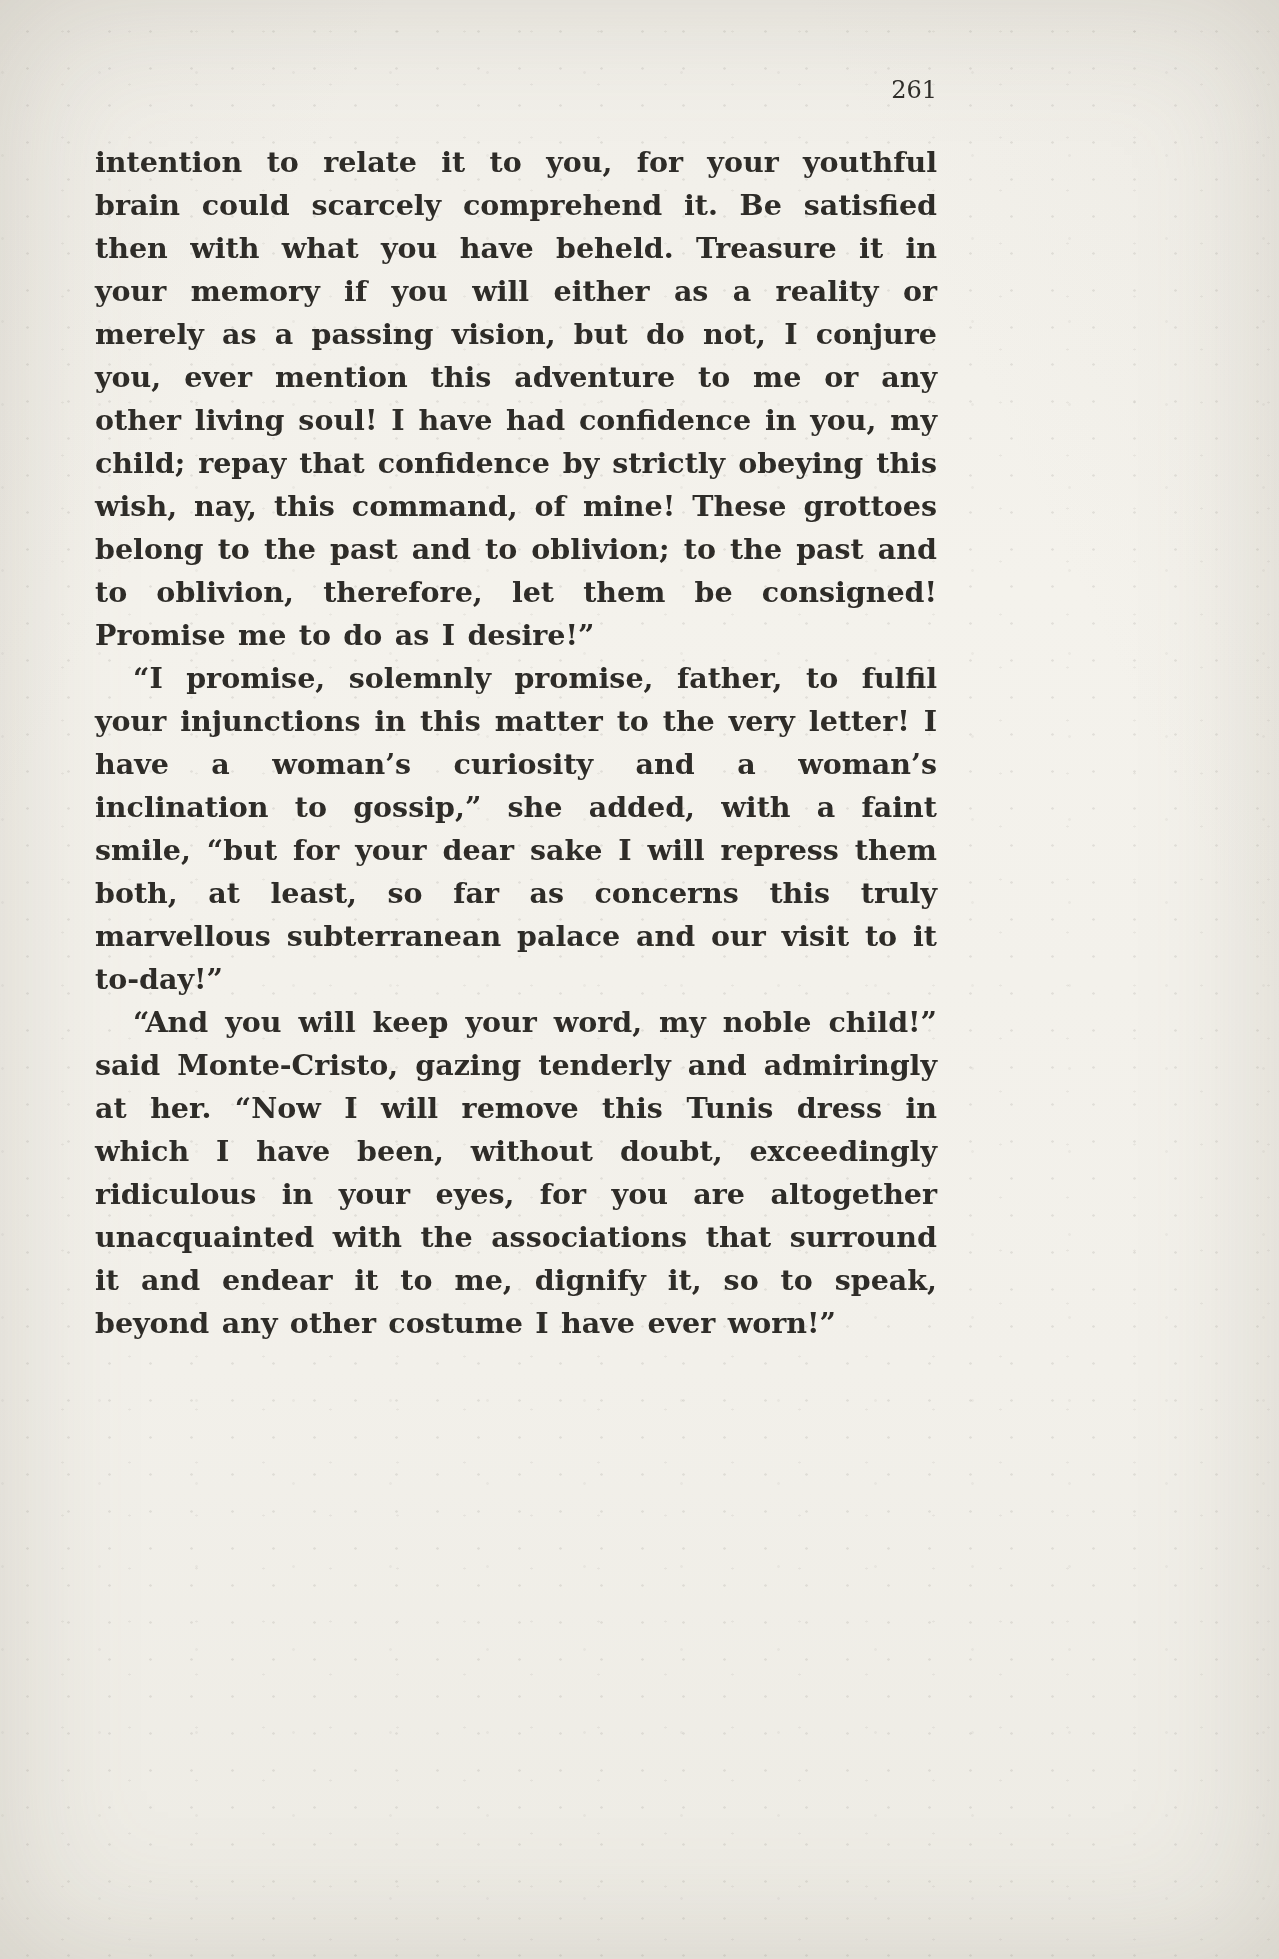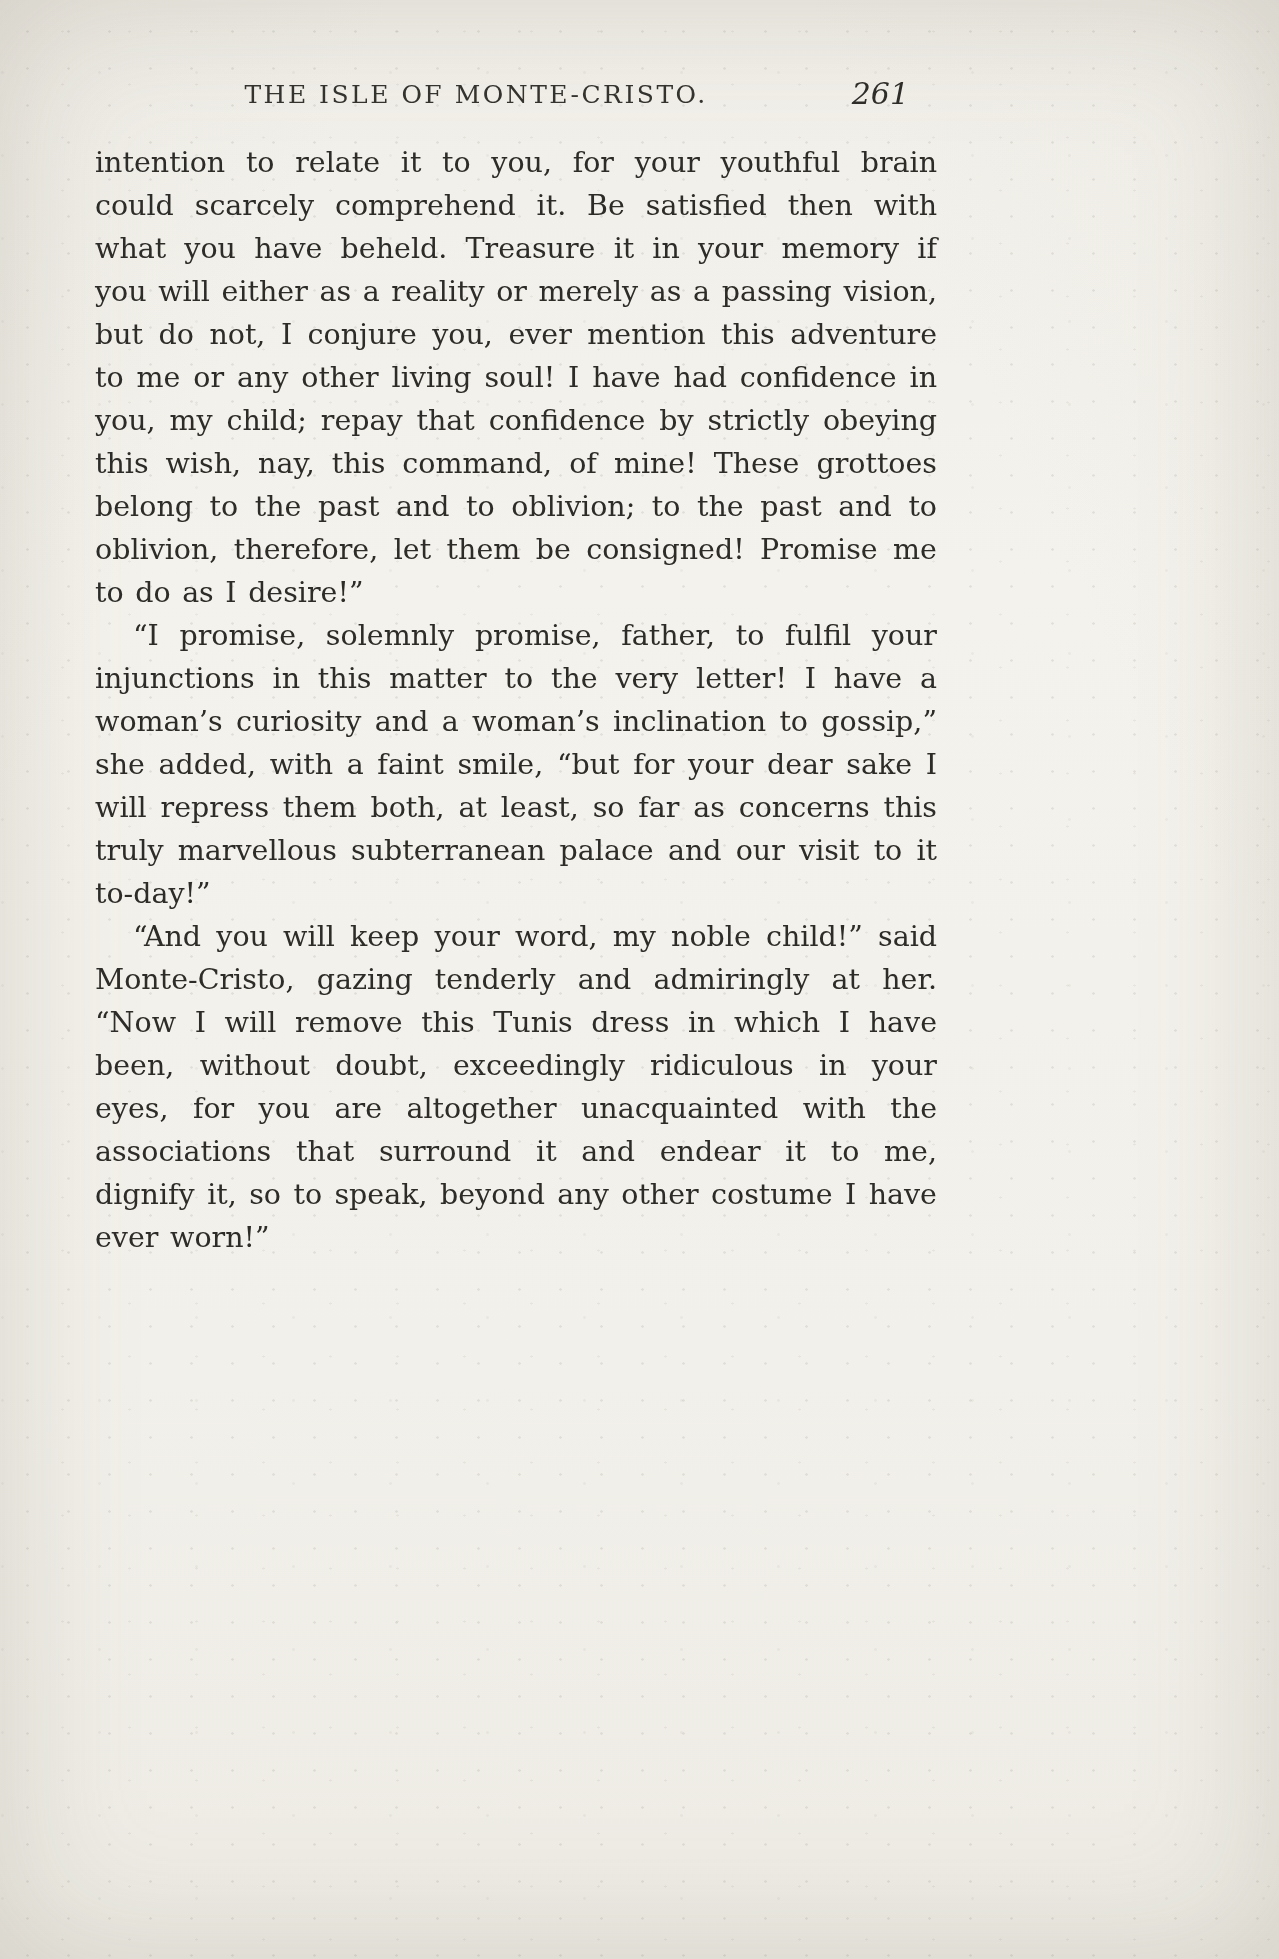--- a/index.html
+++ b/index.html
@@ -44,31 +44,31 @@
     position: absolute;
     left: 0;
     width: 762px;
     text-align: center;
     font-size: 25px;
     letter-spacing: 2.5px;
     color: #35332e;
   }
   .page-number {
     position: absolute;
-    right: 28px;
+    right: 0;
     top: -4px;
-    font-size: 30px;
+    font-size: 24px;
     color: #2f2d29;
-    font-style: italic;
   }
   .content {
     position: absolute;
     left: 95px;
     top: 141px;
     width: 842px;
+    font-weight: bold;
   }
   .content p {
     margin: 0;
     font-size: 28.5px;
     line-height: 43px;
     text-align: justify;
     word-spacing: 2.5px;
     color: #2e2c28;
     text-rendering: optimizeLegibility;
   }
@@ -76,21 +76,20 @@
     text-indent: 38px;
   }
 </style>
 </head>
 <body>
 
 <div class="page">
   <div class="noise"></div>
 
   <div class="header">
-    <div class="running-title">THE ISLE OF MONTE-CRISTO.</div>
     <div class="page-number">261</div>
   </div>
 
   <div class="content">
     <p>intention to relate it to you, for your youthful brain could scarcely comprehend it. Be satisfied then with what you have beheld. Treasure it in your memory if you will either as a reality or merely as a passing vision, but do not, I conjure you, ever mention this adventure to me or any other living soul! I have had confidence in you, my child; repay that confidence by strictly obeying this wish, nay, this command, of mine! These grottoes belong to the past and to oblivion; to the past and to oblivion, therefore, let them be consigned! Promise me to do as I desire!”</p>
     <p class="indent">“I promise, solemnly promise, father, to fulfil your injunctions in this matter to the very letter! I have a woman’s curiosity and a woman’s inclination to gossip,” she added, with a faint smile, “but for your dear sake I will repress them both, at least, so far as concerns this truly marvellous subterranean palace and our visit to it to-day!”</p>
     <p class="indent">“And you will keep your word, my noble child!” said Monte-Cristo, gazing tenderly and admiringly at her. “Now I will remove this Tunis dress in which I have been, without doubt, exceedingly ridiculous in your eyes, for you are altogether unacquainted with the associations that surround it and endear it to me, dignify it, so to speak, beyond any other costume I have ever worn!”</p>
   </div>
 </div>
 

